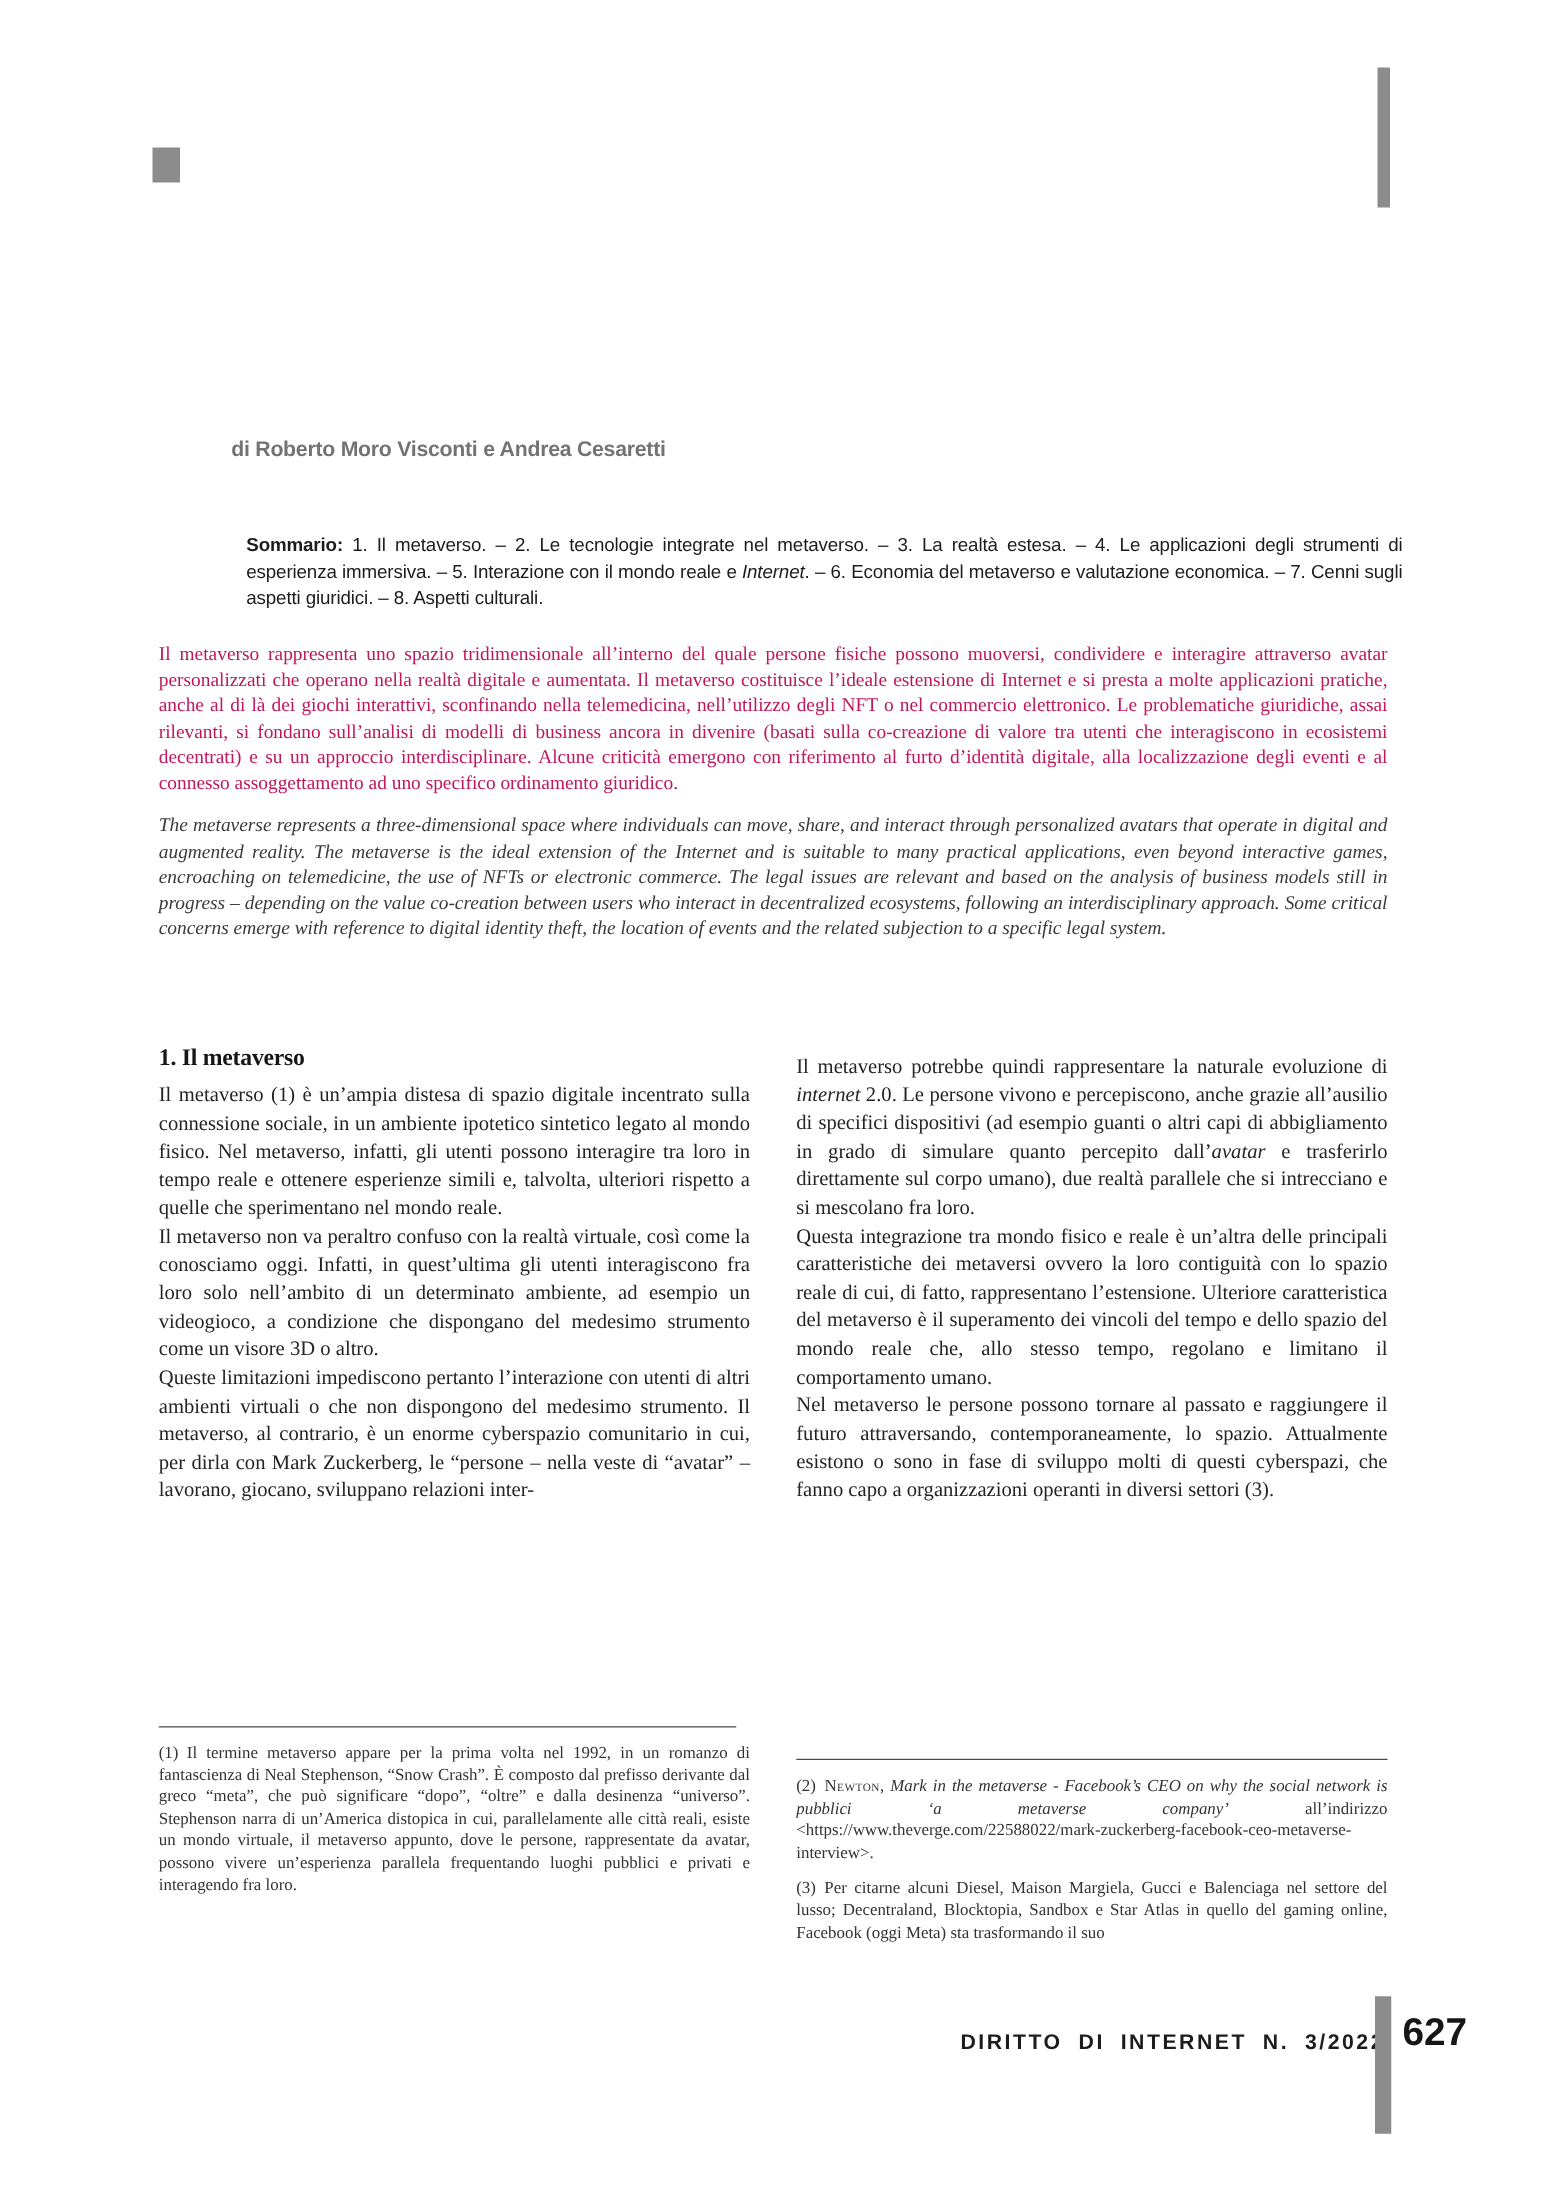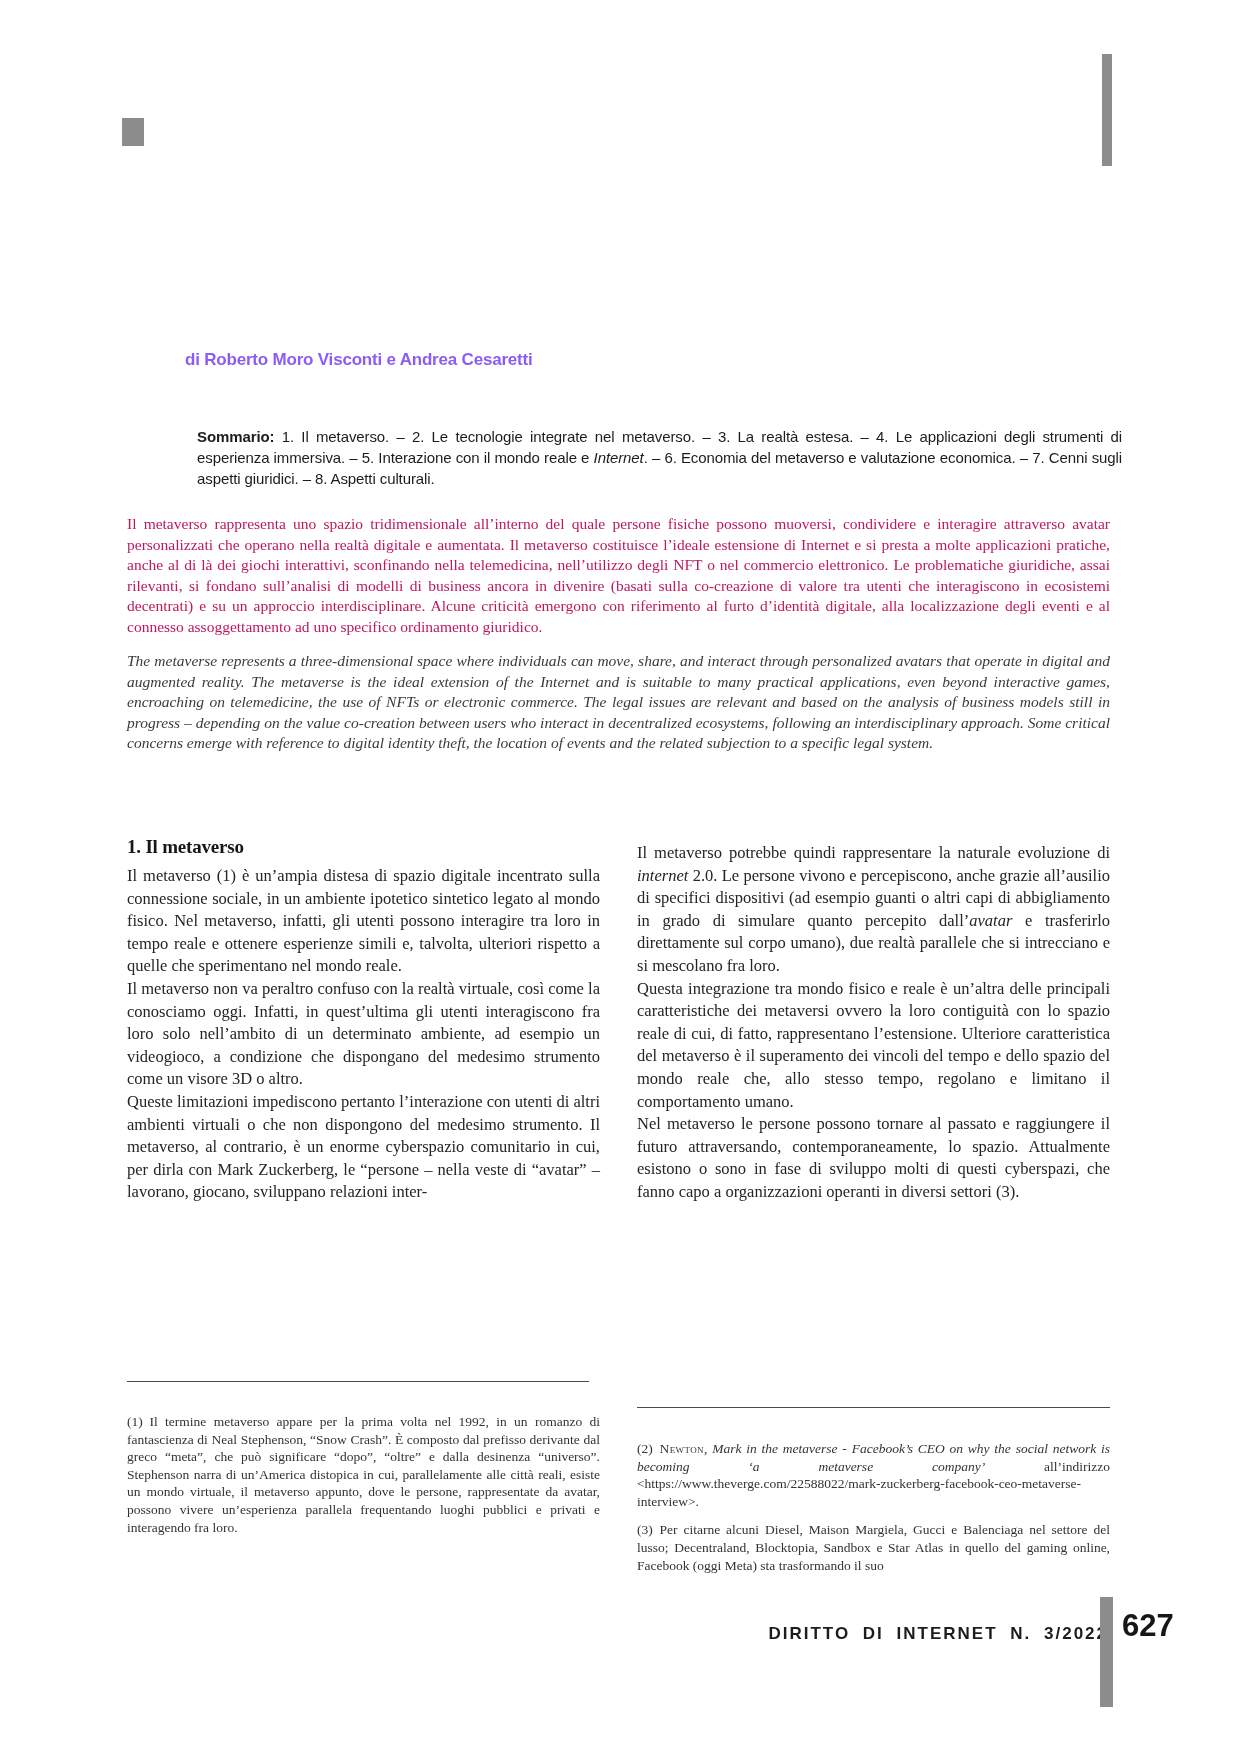--- a/index.html
+++ b/index.html
@@ -31,21 +31,21 @@
 
   
   .title {
     position: absolute; left: 185px; top: 220px; width: 900px;
     font-family: "Liberation Serif", serif;
     font-size: 40px; line-height: 52px; font-weight: 400; color: #161616;
   }
   .byline {
     position: absolute; left: 185px; top: 350px; width: 800px;
     font-family: "Liberation Sans", sans-serif;
-    font-size: 17px; font-weight: bold; color: #8b5cf6; letter-spacing: -0.2px;
+    font-size: 17px; font-weight: bold; color: #737373; letter-spacing: -0.2px;
   }
   .sommario {
     position: absolute; left: 197px; top: 426px; width: 925px;
     font-family: "Liberation Sans", sans-serif;
     font-size: 15px; line-height: 21px; color: #1c1c1c;
     text-align: justify; letter-spacing: -0.1px;
   }
 
   
   .abstract-it {
@@ -74,21 +74,21 @@
   .body-par {
     margin: 0;
     font-size: 16.5px; line-height: 22.6px; color: #242424;
     text-align: justify;
   }
 
   
   .fn-rule { position: absolute; border-top: 1.5px solid #4a4a4a; }
   .fn-rule-left  { left: 127px; top: 1381px; width: 462px; }
   .fn-rule-right { left: 637px; top: 1407px; width: 473px; }
-  .footnotes { position: absolute; width: 473px; margin-top: 20px; }
+  .footnotes { position: absolute; width: 473px; }
   .footnotes-left  { left: 127px; top: 1393px; }
   .footnotes-right { left: 637px; top: 1420px; }
   .footnote {
     margin: 0 0 11px 0;
     font-size: 13.5px; line-height: 17.6px; color: #333333;
     text-align: justify; overflow-wrap: break-word;
   }
 
   
   .footer-journal {
@@ -143,21 +143,21 @@
     </div>
   </div>
 
   <div class="fn-rule fn-rule-left"></div>
   <div class="footnotes footnotes-left">
     <p class="footnote">(1) Il termine metaverso appare per la prima volta nel 1992, in un romanzo di fantascienza di Neal Stephenson, “Snow Crash”. È composto dal prefisso derivante dal greco “meta”, che può significare “dopo”, “oltre” e dalla desinenza “universo”. Stephenson narra di un’America distopica in cui, parallelamente alle città reali, esiste un mondo virtuale, il metaverso appunto, dove le persone, rappresentate da avatar, possono vivere un’esperienza parallela frequentando luoghi pubblici e privati e interagendo fra loro.</p>
   </div>
 
   <div class="fn-rule fn-rule-right"></div>
   <div class="footnotes footnotes-right">
-    <p class="footnote"><span>(2) </span><span class="seg-sc">Newton</span><span>, </span><span class="seg-i">Mark in the metaverse - Facebook’s CEO on why the social network is becoming ‘a metaverse company’</span><span> all’indirizzo &lt;https://www.theverge.com/22588022/mark-zuckerberg-facebook-ceo-metaverse-interview&gt;.</span></p>
+    <p class="footnote"><span>(2) </span><span class="seg-sc">Newton</span><span>, </span><span class="seg-i">Mark in the metaverse - Facebook’s CEO on why the social network is pubblici ‘a metaverse company’</span><span> all’indirizzo &lt;https://www.theverge.com/22588022/mark-zuckerberg-facebook-ceo-metaverse-interview&gt;.</span></p>
     <p class="footnote">(3) Per citarne alcuni Diesel, Maison Margiela, Gucci e Balenciaga nel settore del lusso; Decentraland, Blocktopia, Sandbox e Star Atlas in quello del gaming online, Facebook (oggi Meta) sta trasformando il suo</p>
   </div>
 
   <div class="footer-journal">DIRITTO DI INTERNET N. 3/2022</div>
   <div class="footer-bar"></div>
   <div class="footer-page">627</div>
 
 </div>
 
 </body></html>

